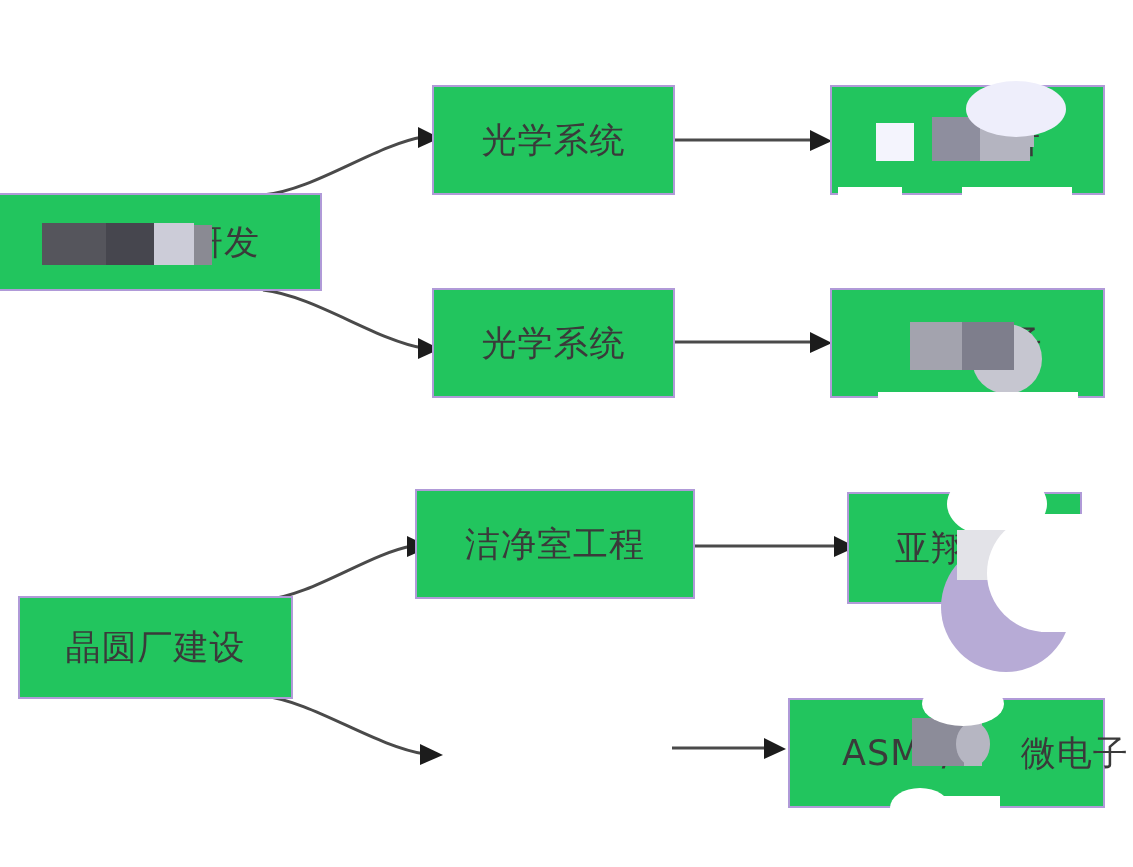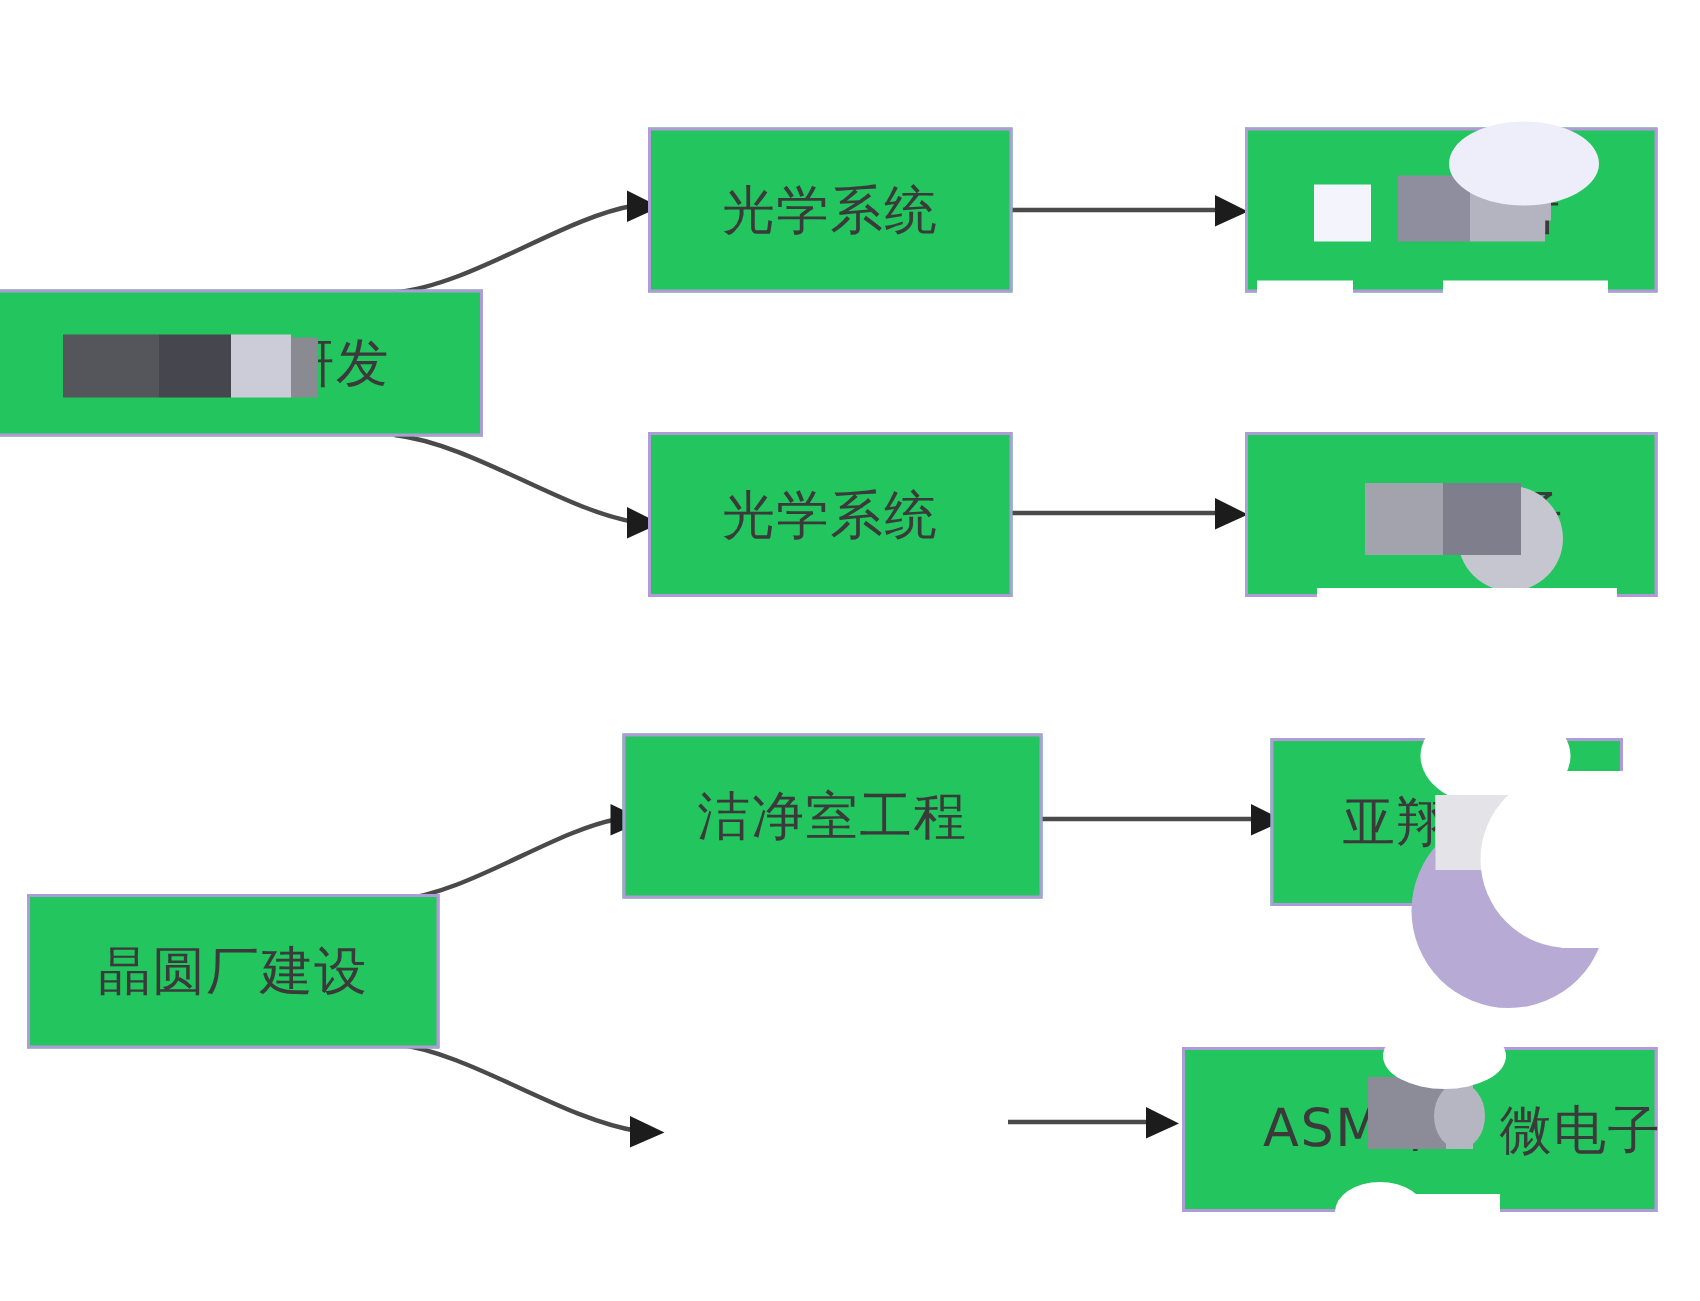--- a/index.html
+++ b/index.html
@@ -155,21 +155,21 @@
     <span class="redact r-block" style="left:108px; top:36px; width:50px; height:50px; background:#e3e3e8;"></span>
     <span class="redact r-circle" style="left:92px; top:48px; width:130px; height:130px; background:#b7abd6;"></span>
     <span class="redact r-block" style="left:108px; top:36px; width:50px; height:50px; background:#e3e3e8;"></span>
     <span class="redact r-circle" style="left:138px; top:20px; width:118px; height:118px; background:#ffffff;"></span>
     <span class="redact r-block" style="left:192px; top:20px; width:60px; height:118px; background:#ffffff;"></span>
   </div>
 
 
   <div class="node" style="left:788px; top:698px; width:317px; height:110px; justify-content:flex-start; padding-left:52px;">
     <span class="label">ASML/</span>
-    <span class="label" style="margin-left:45px;">微电子</span>
+    <span class="label" style="margin-left:66px;">微电子</span>
     <span class="redact r-block" style="left:122px; top:18px; width:52px; height:48px; background:#8c8c99;"></span>
     <span class="redact r-block" style="left:174px; top:18px; width:18px; height:48px; background:#b6b6c2;"></span>
     <span class="redact r-circle" style="left:166px; top:22px; width:34px; height:44px; background:#b6b6c2;"></span>
     <span class="redact r-circle" style="left:132px; top:-18px; width:82px; height:44px; background:#ffffff;"></span>
     <span class="redact r-block" style="left:118px; top:96px; width:92px; height:22px; background:#ffffff;"></span>
     <span class="redact r-circle" style="left:100px; top:88px; width:60px; height:40px; background:#ffffff;"></span>
   </div>
 
 </div>
 

